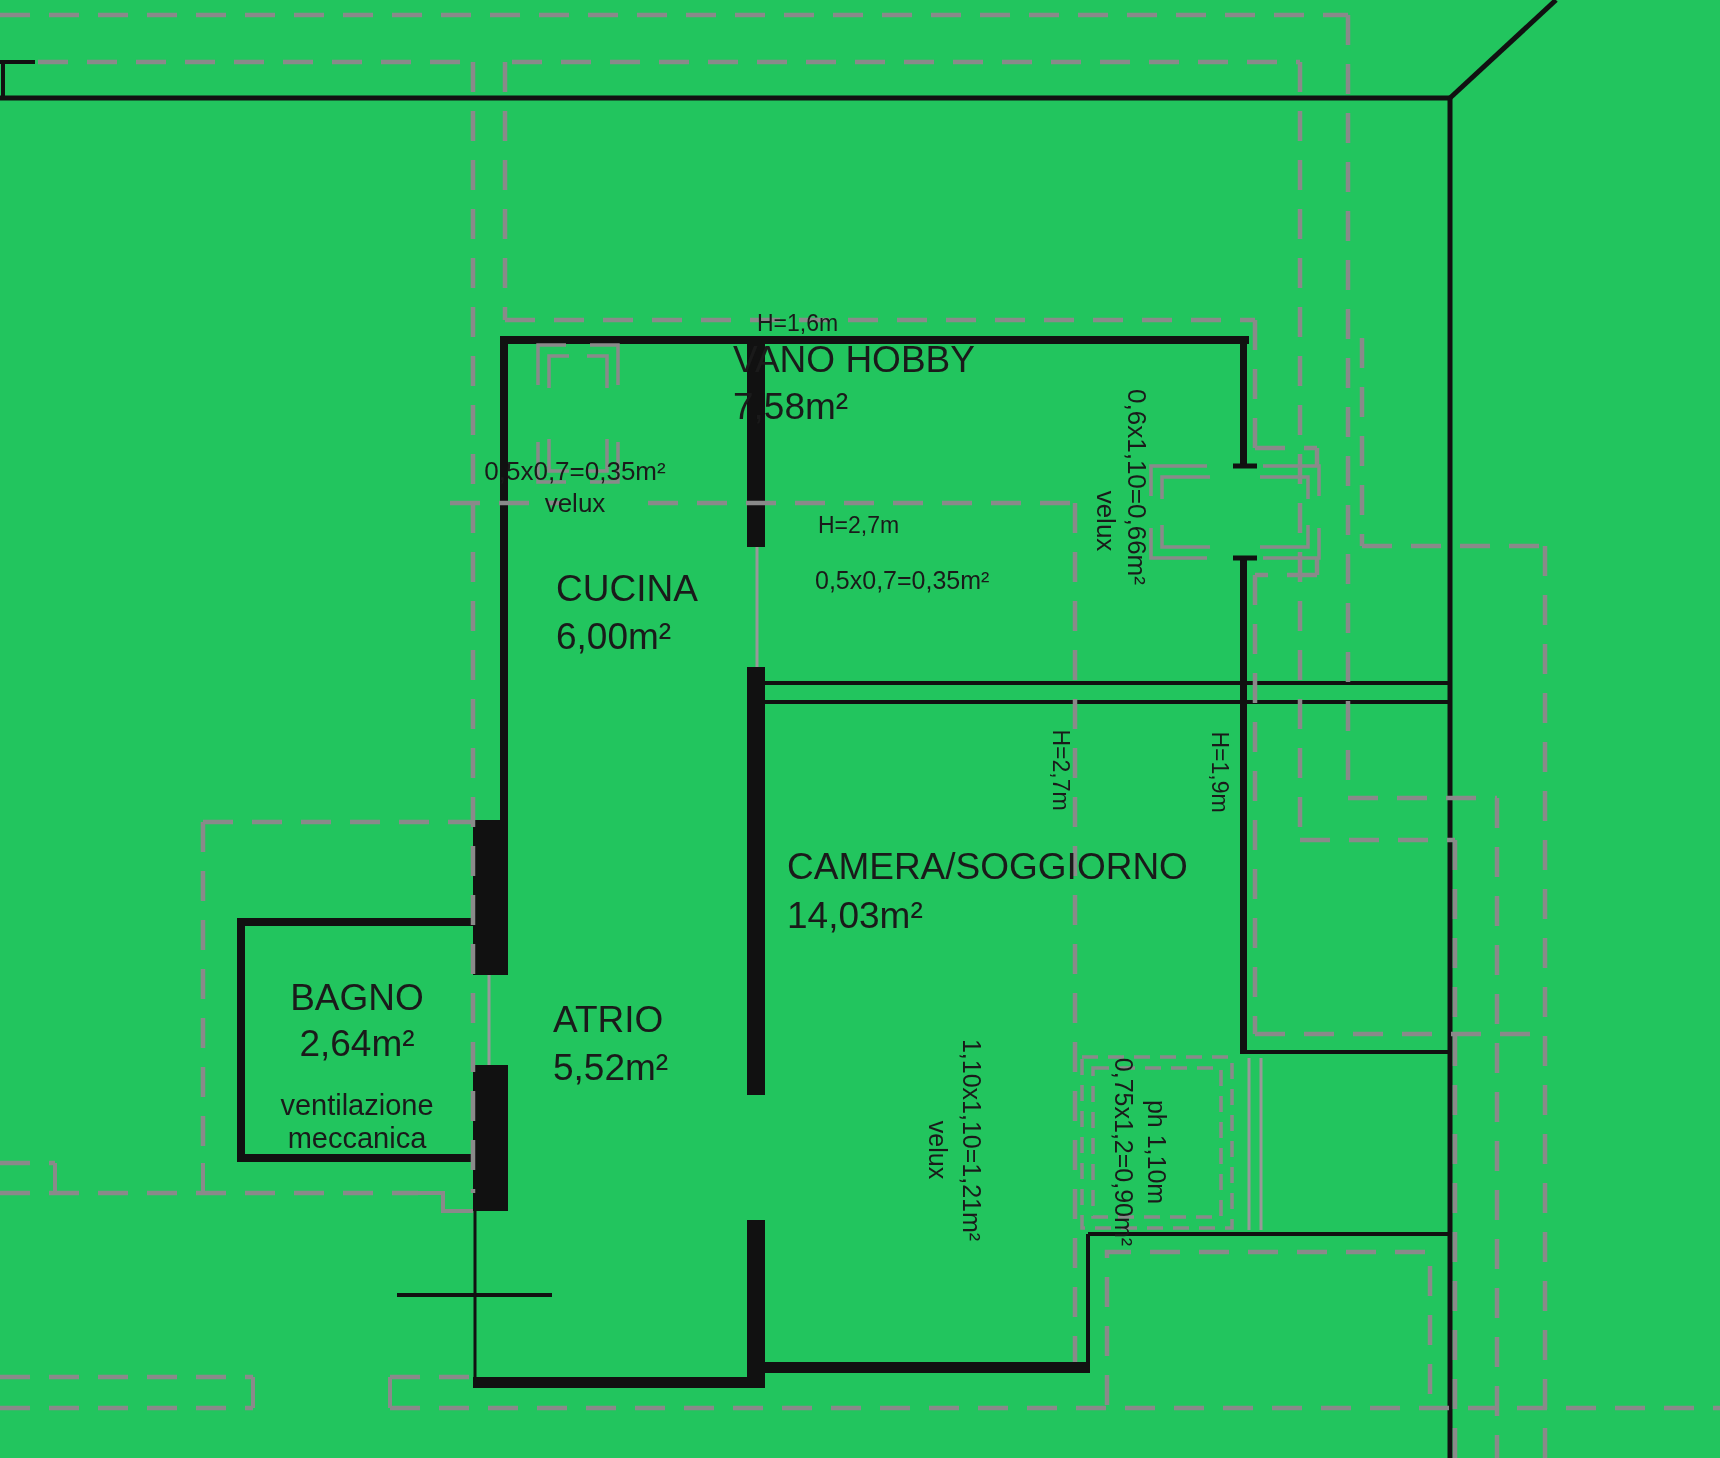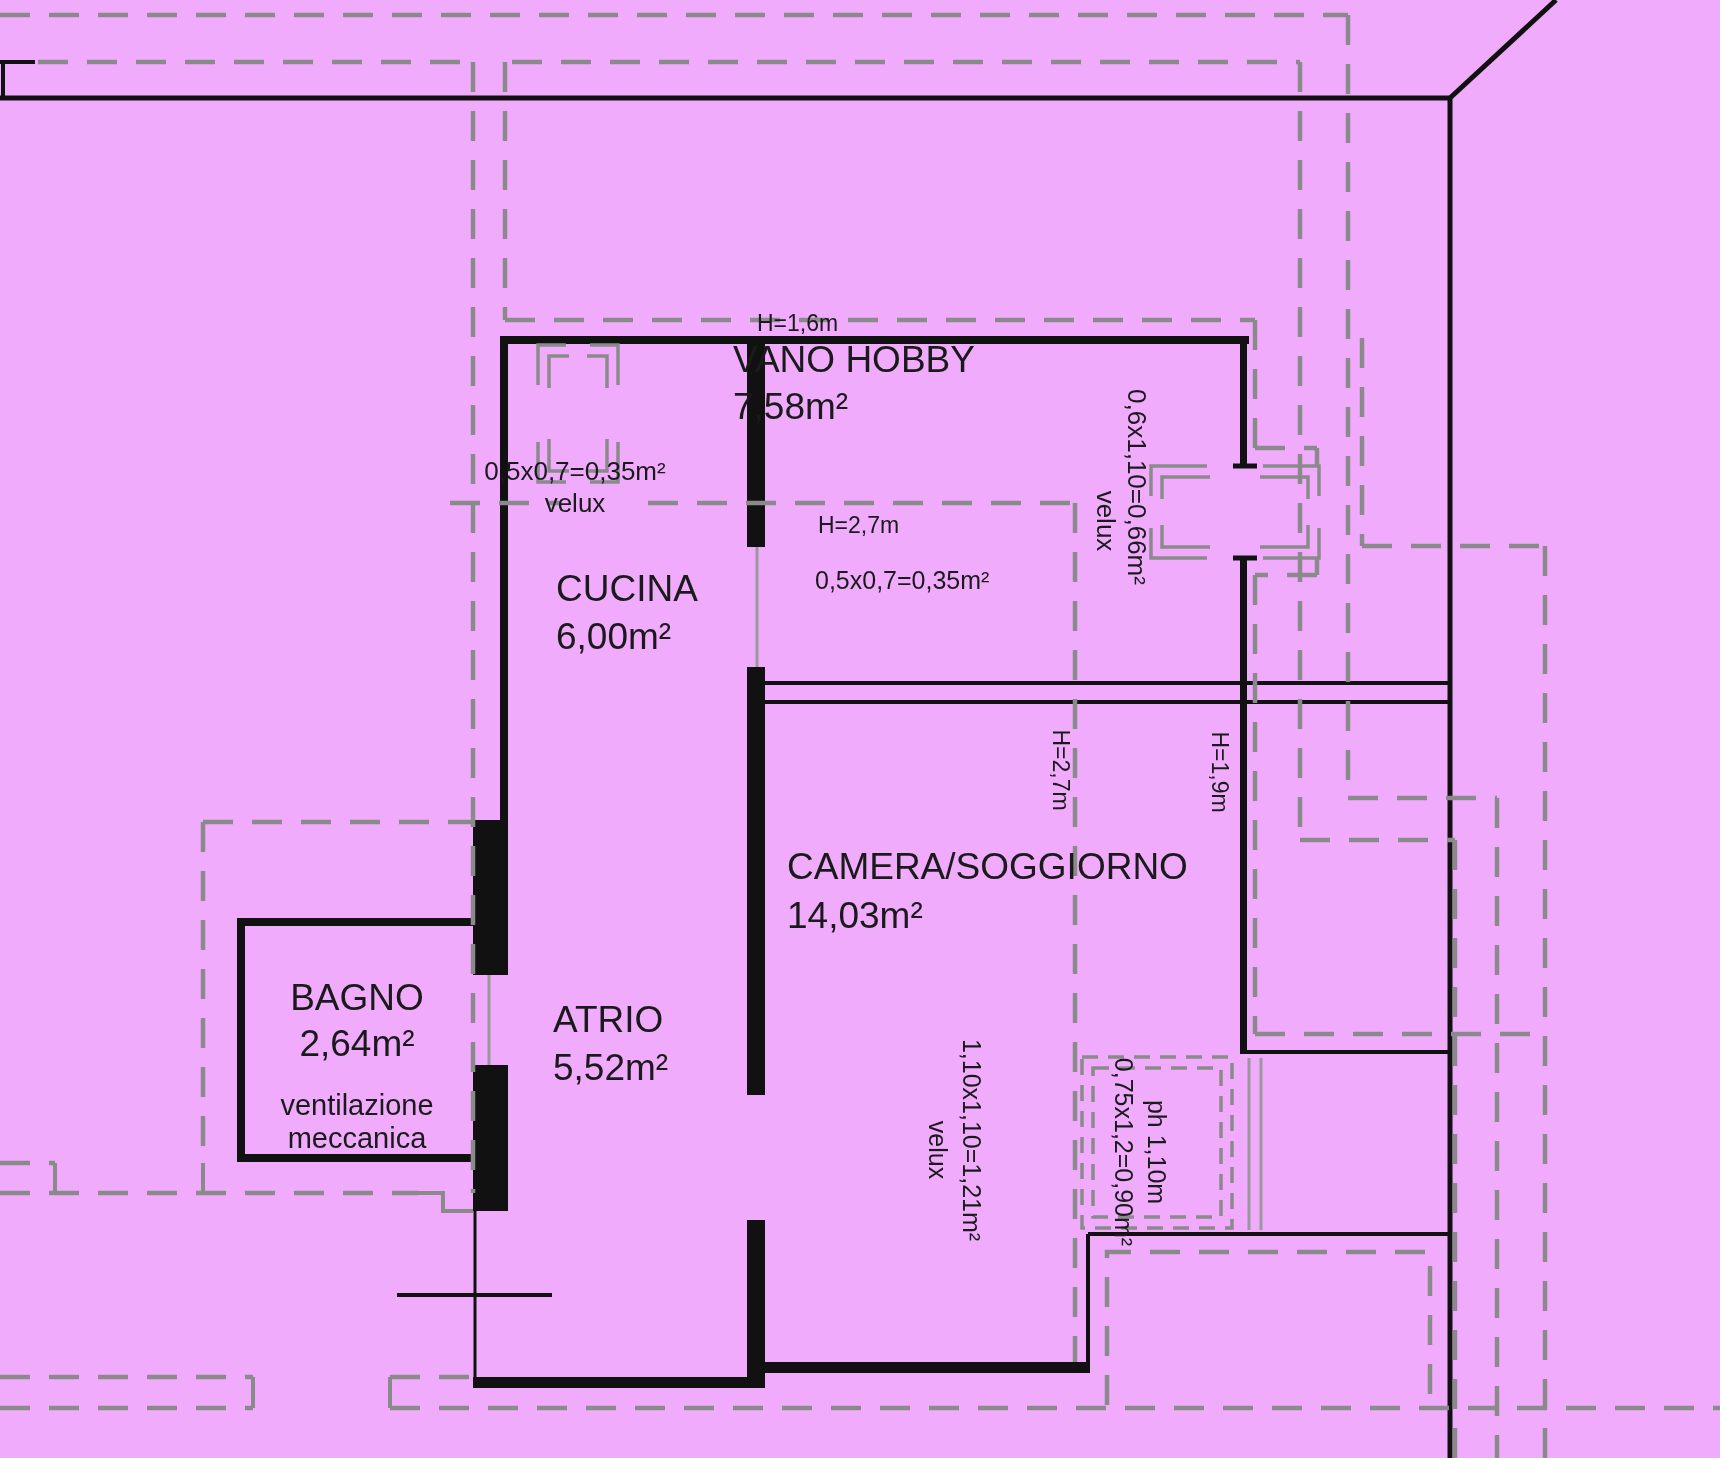--- a/index.html
+++ b/index.html
@@ -1,16 +1,16 @@
 <!DOCTYPE html>
 <html><head>
 <meta charset="utf-8">
 <style>
   html,body{margin:0;padding:0;background:#ffffff;}
-  .stage{width:1720px;height:1458px;position:relative;background:#f0abfc;overflow:hidden;}
+  .stage{width:1720px;height:1458px;position:relative;background:#22c55e;overflow:hidden;}
   svg{display:block;}
   text{font-family:"Liberation Sans","DejaVu Sans",sans-serif;fill:#1a1a1a;}
   .walls{fill:#111111;}
   .ln{stroke:#111111;fill:none;}
   .thin{stroke:#999999;fill:none;}
   .gry{stroke:#8a8a8a;fill:none;}
   .dsh{stroke:#8a8a8a;fill:none;stroke-dasharray:30 19;}
   .dshs{stroke:#8a8a8a;fill:none;stroke-dasharray:16 10;}
 </style>
 </head>

